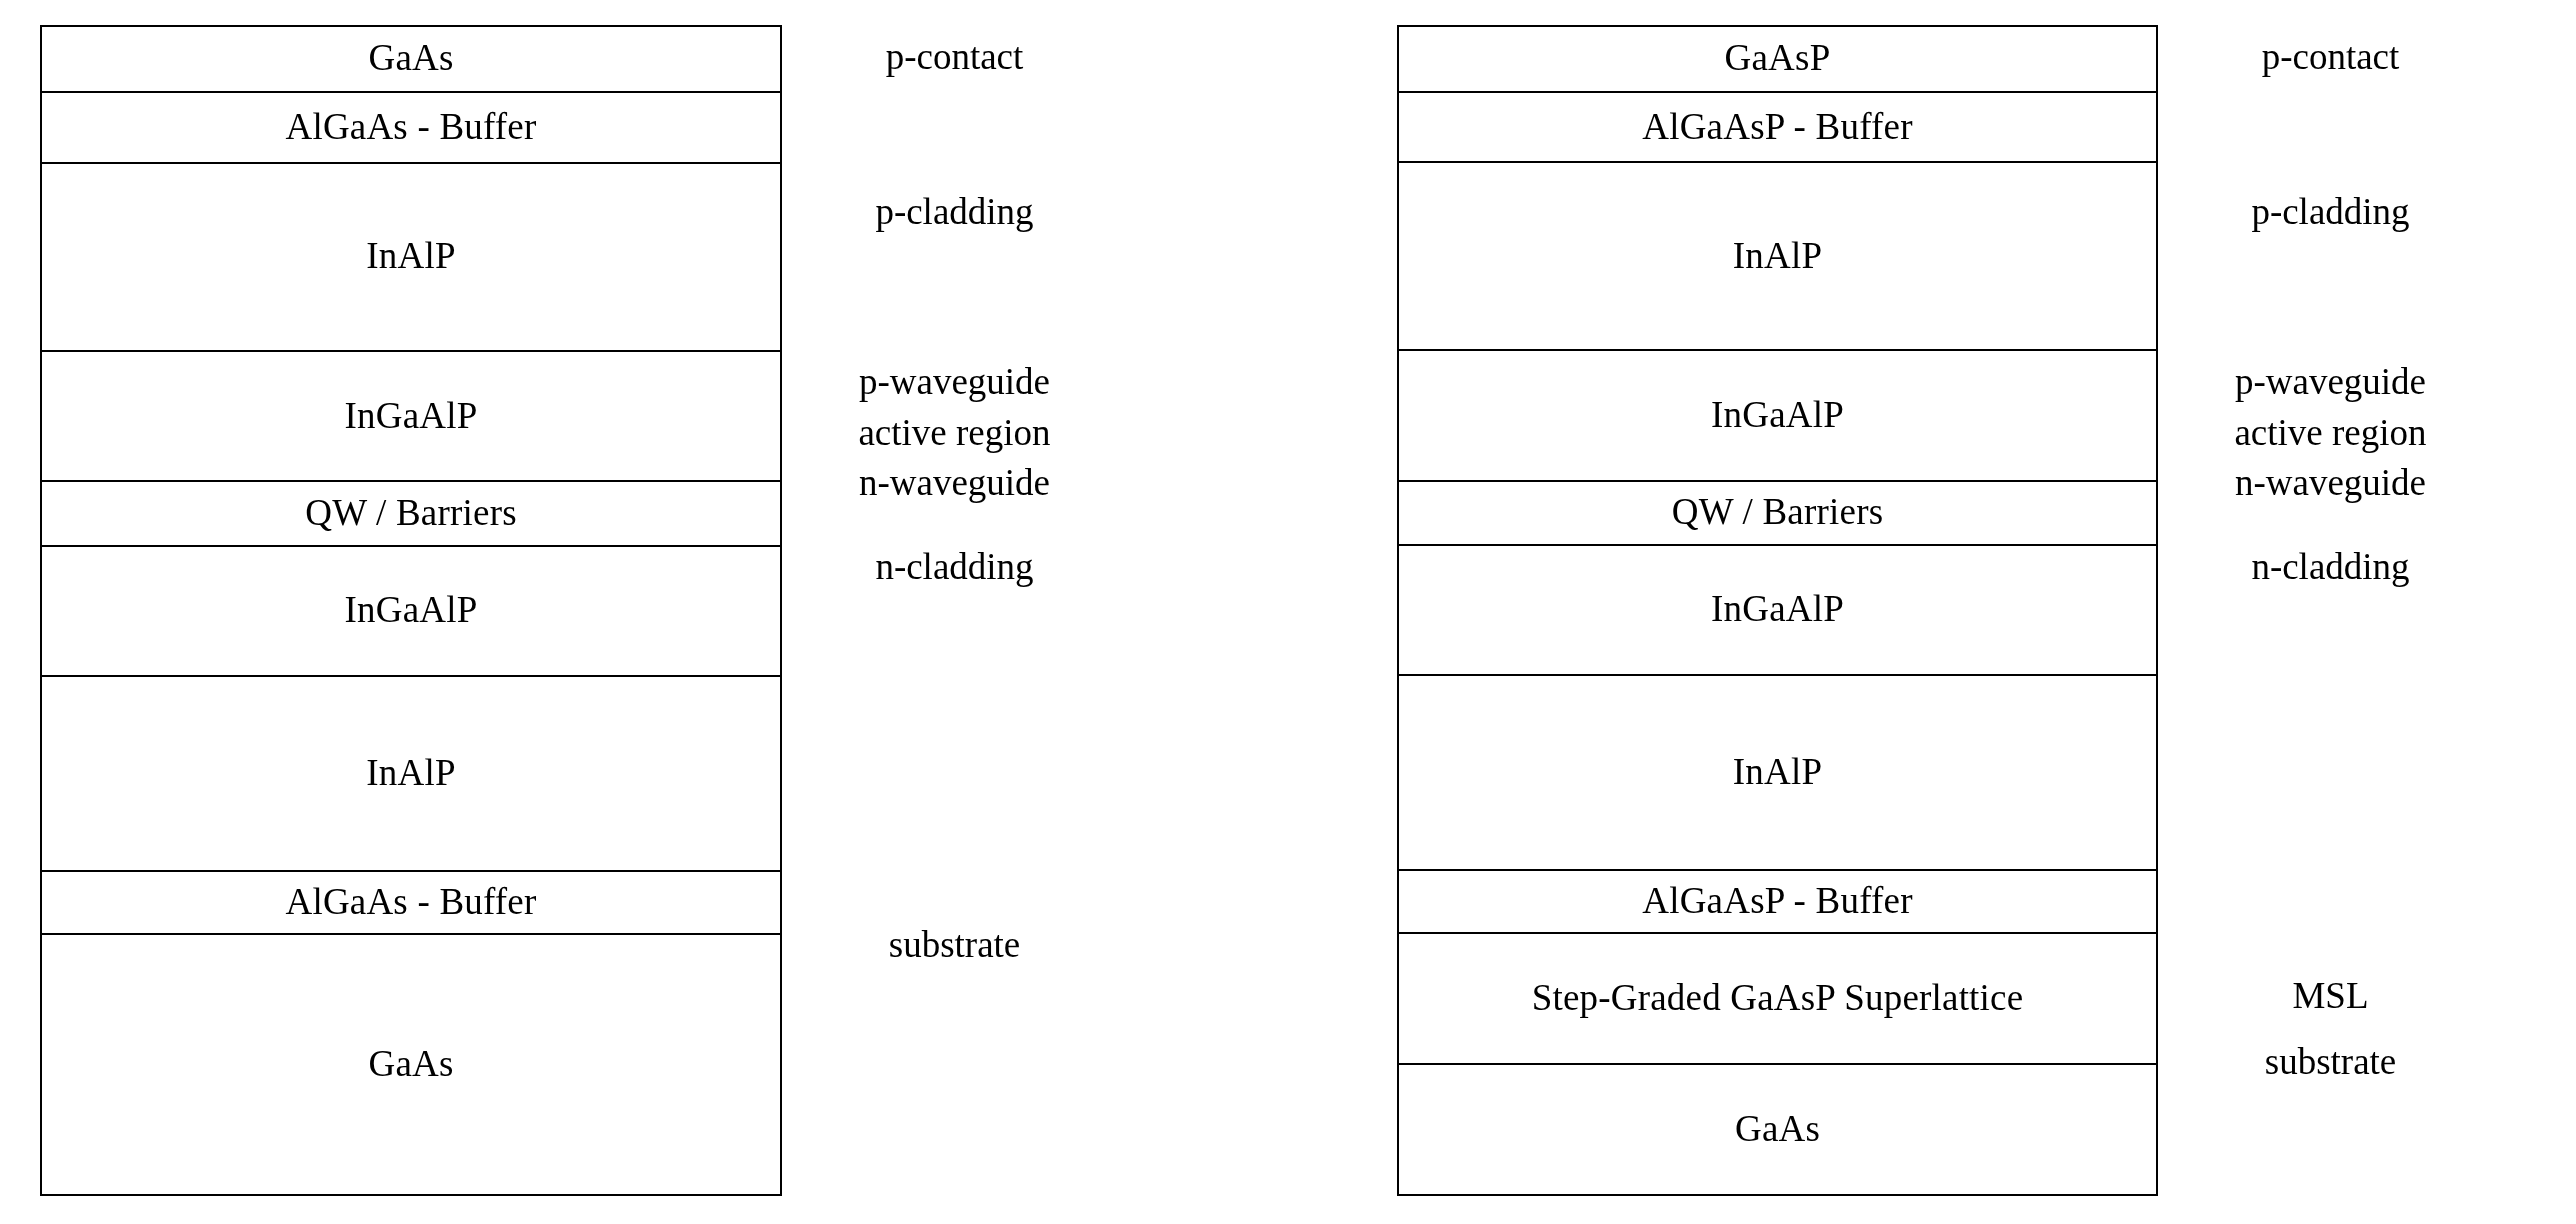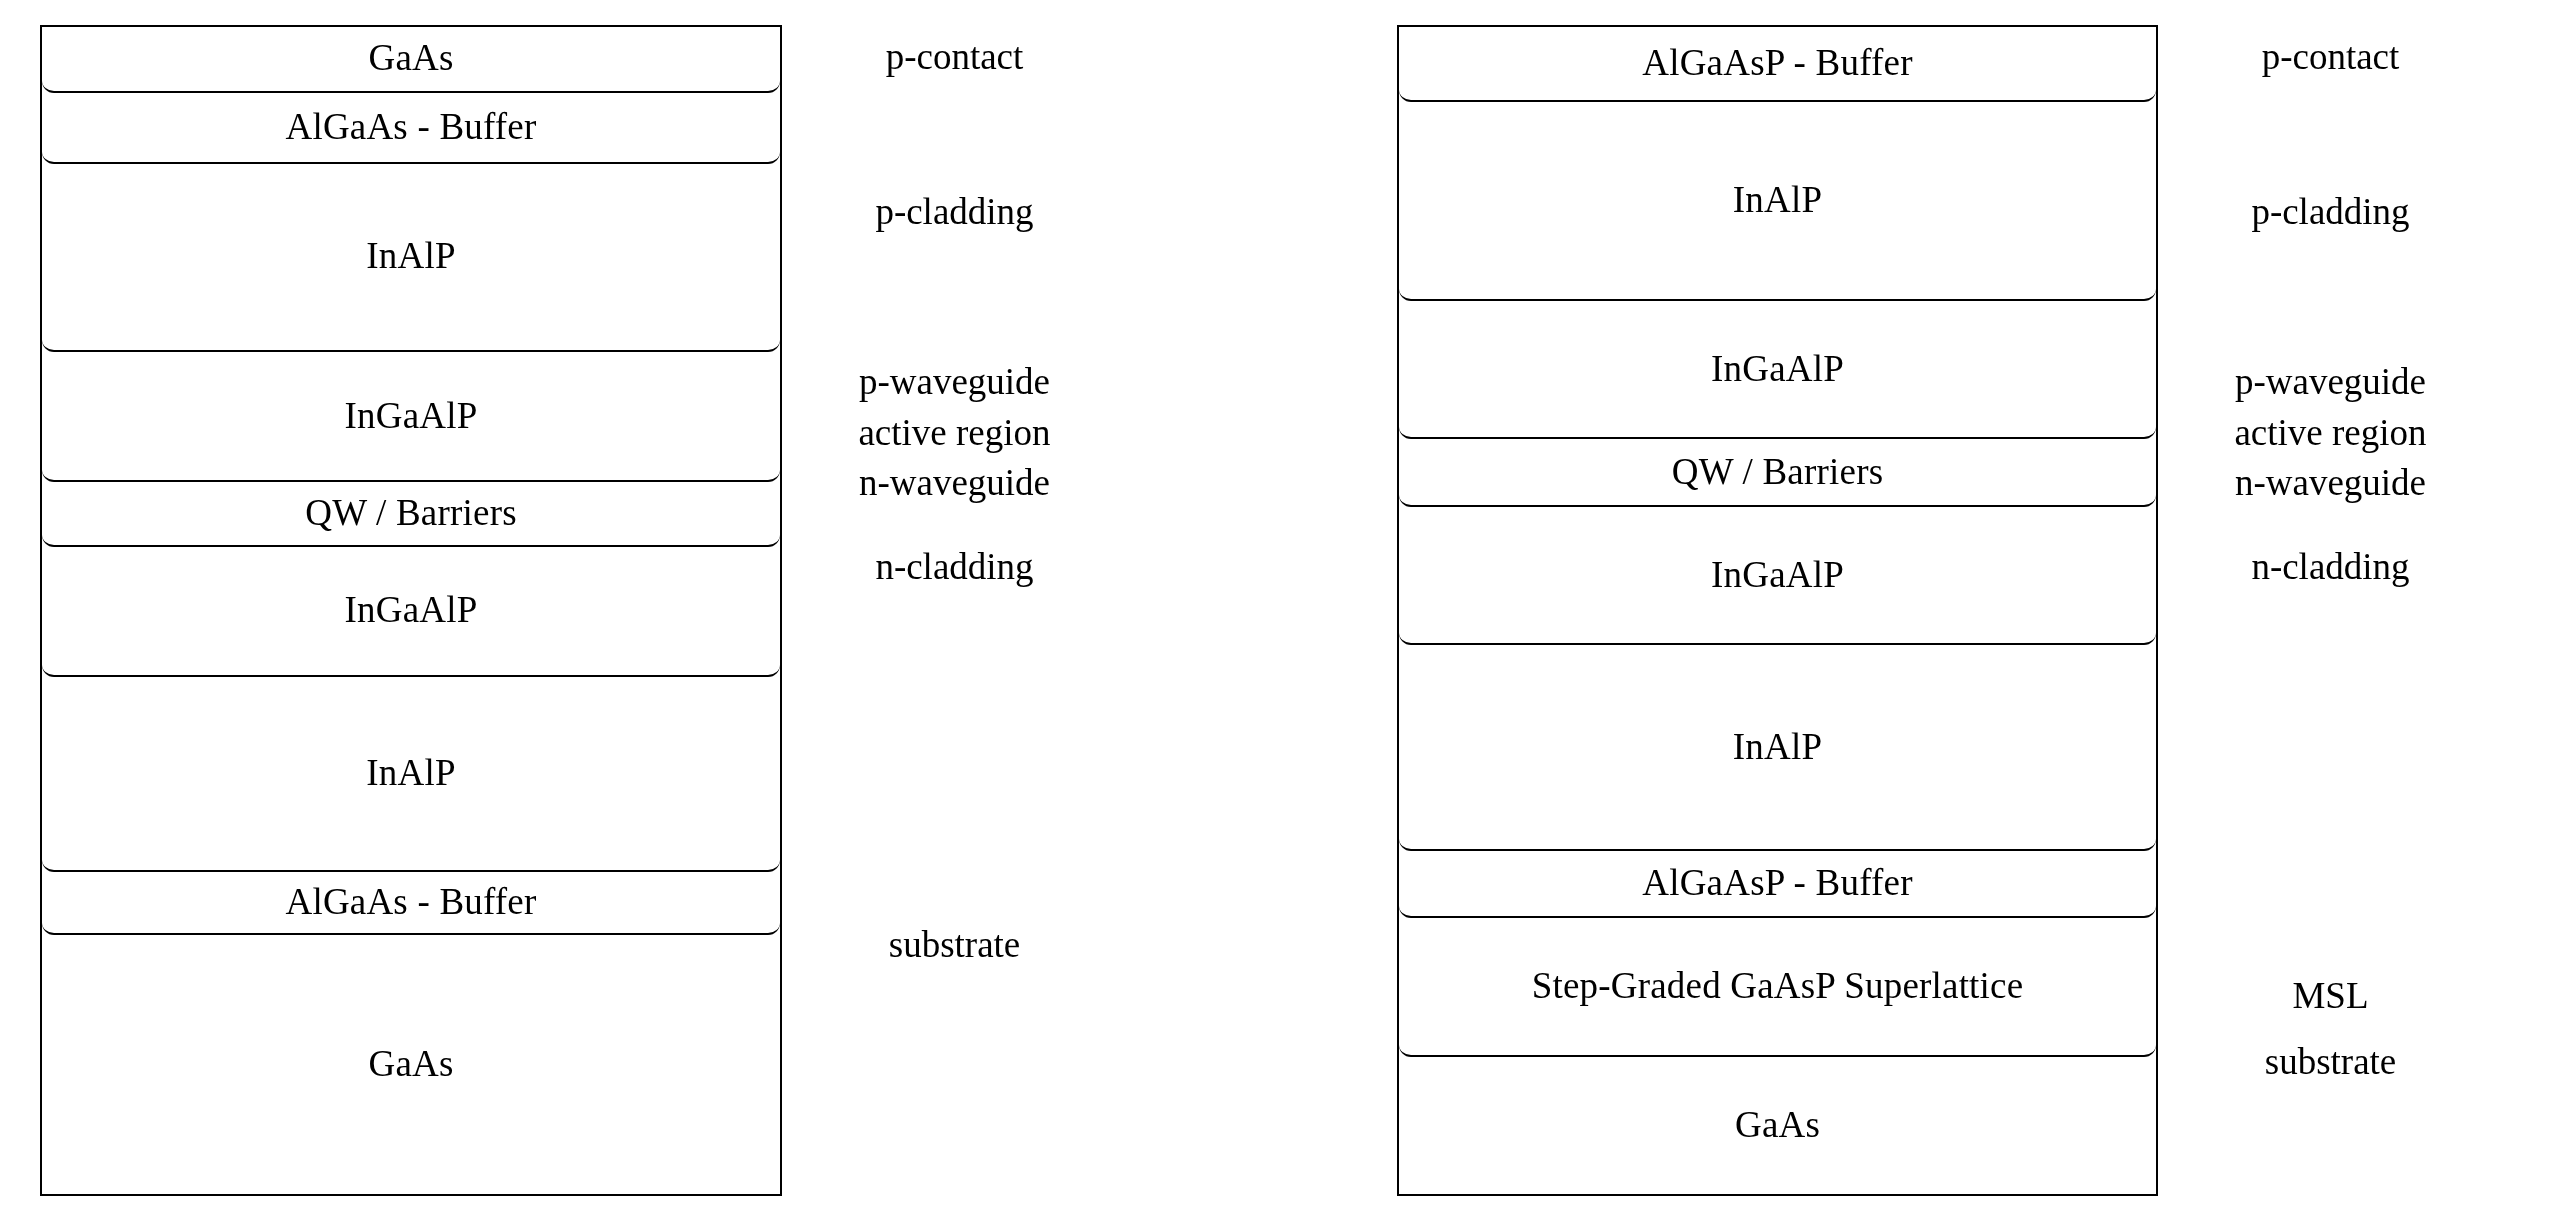--- a/index.html
+++ b/index.html
@@ -46,21 +46,20 @@
     border-bottom: 2.5px solid #000000;
     display: flex;
     align-items: center;
     justify-content: center;
     text-align: center;
     font-size: 37px;
     line-height: 1.05;
     letter-spacing: 0.2px;
     white-space: nowrap;
     background: #ffffff;
-    border-radius: 12px;
   }
   .layer:last-child {
     border-bottom: none;
   }
 
   .label-col {
     position: absolute;
     top: 25px;
     height: 1171px;
   }
@@ -131,20 +130,23 @@
       <div class="side-label" style="top:458px">n-waveguide</div>
       <div class="side-label" style="top:542px">n-cladding</div>
       <div class="side-label" style="top:920px">substrate</div>
     </div>
 
   </div>
 
   <div class="structure" id="structure-right">
 
     <div class="stack" id="stack-right">
+      <div class="layer" style="flex:77">
+          <span>GaAsP</span>
+        </div>
       <div class="layer" style="flex:83">
           <span>AlGaAsP - Buffer</span>
         </div>
       <div class="layer" style="flex:225">
           <span>InAlP</span>
         </div>
       <div class="layer" style="flex:155">
           <span>InGaAlP</span>
         </div>
       <div class="layer" style="flex:75">

